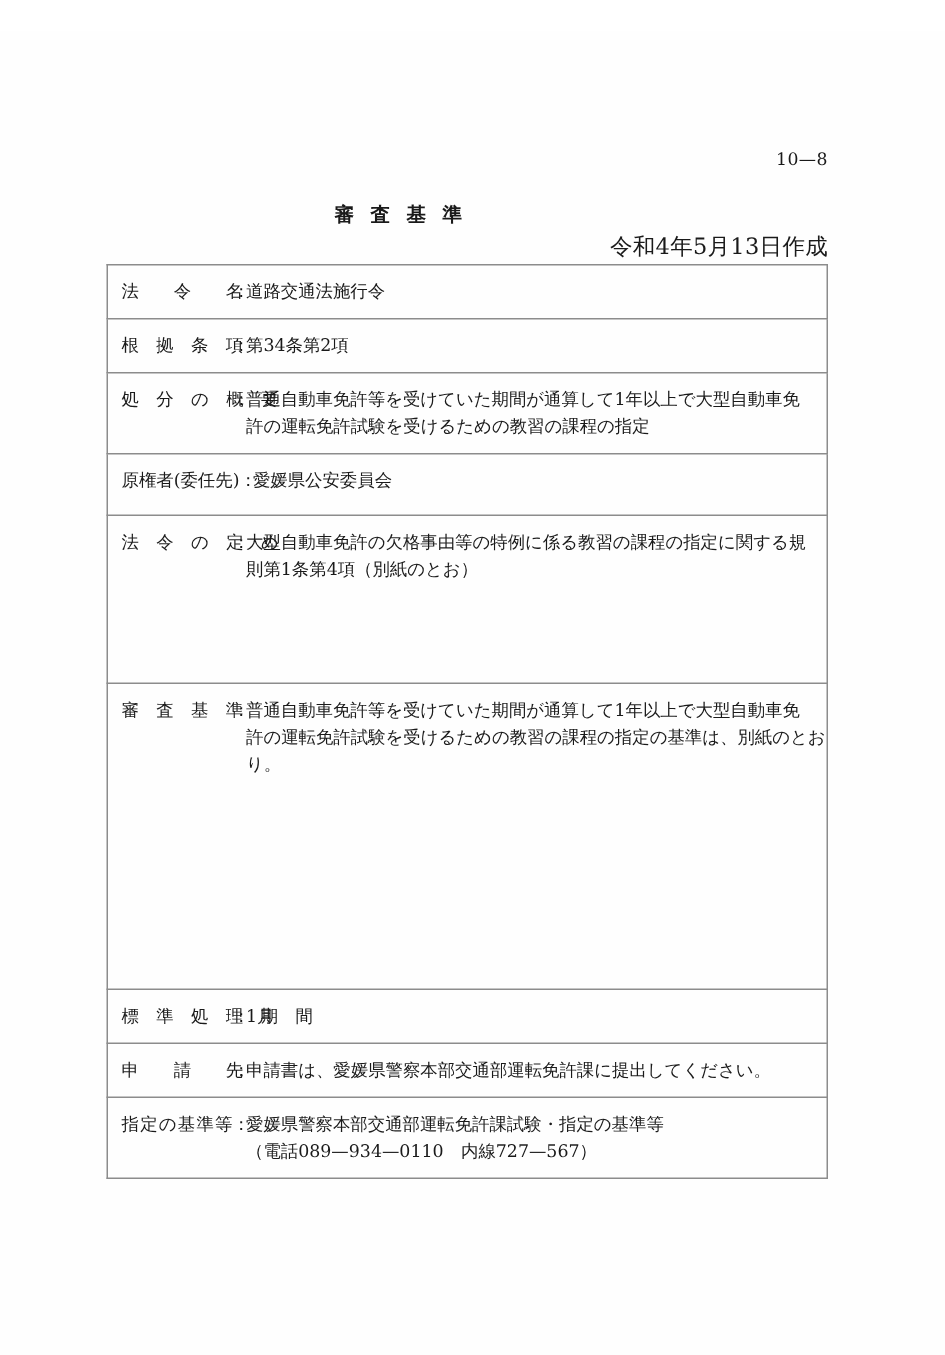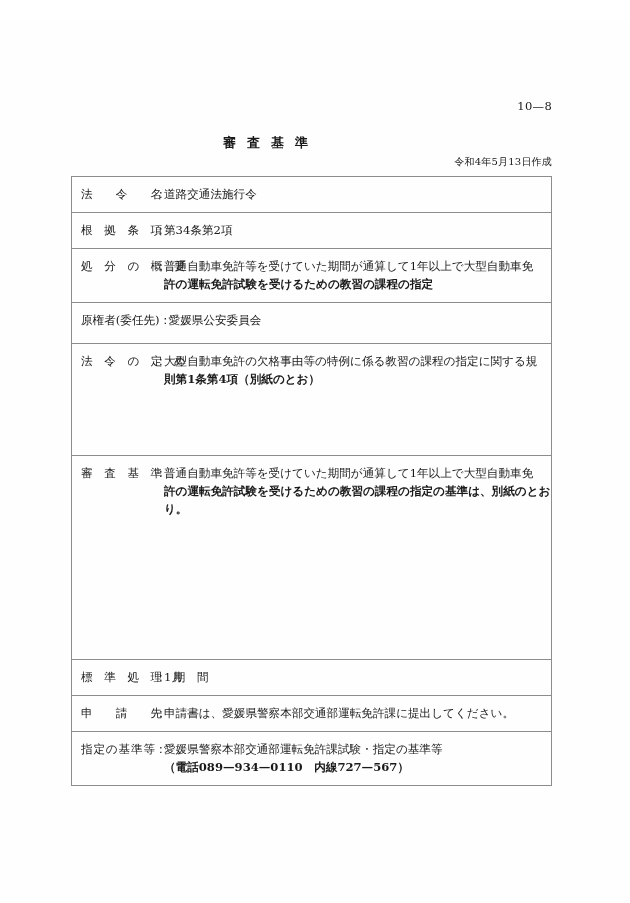--- a/index.html
+++ b/index.html
@@ -42,21 +42,21 @@
     letter-spacing: 11px;
     text-indent: 11px;
     font-weight: 600;
   }
   .doc-date {
     position: absolute;
     top: 134px;
     left: 0;
     width: 552px;
     text-align: right;
-    font-size: 10px;
+    font-size: 15px;
     letter-spacing: 0.2px;
   }
 
   
   .form-table {
     position: absolute;
     top: 155px;
     left: 71px;
     width: 481px;
     border-collapse: collapse;
@@ -95,21 +95,20 @@
     width: 9px;
     text-align: left;
   }
   .value {
     display: inline;
   }
   .cont {
     display: block;
     padding-left: 83px;
     white-space: nowrap;
-    font-weight: bold;
   }
 </style>
 </head>
 <body>
 
 <div class="page">
 
   <div class="page-number">10—8</div>
 
   <div class="doc-title">審査基準</div>

